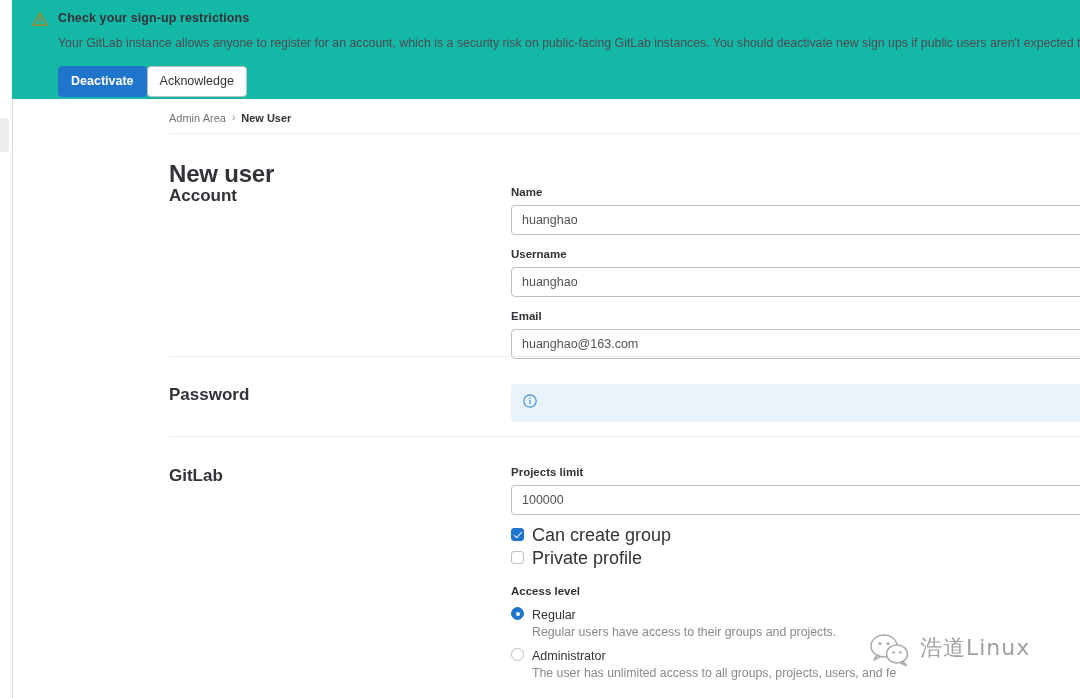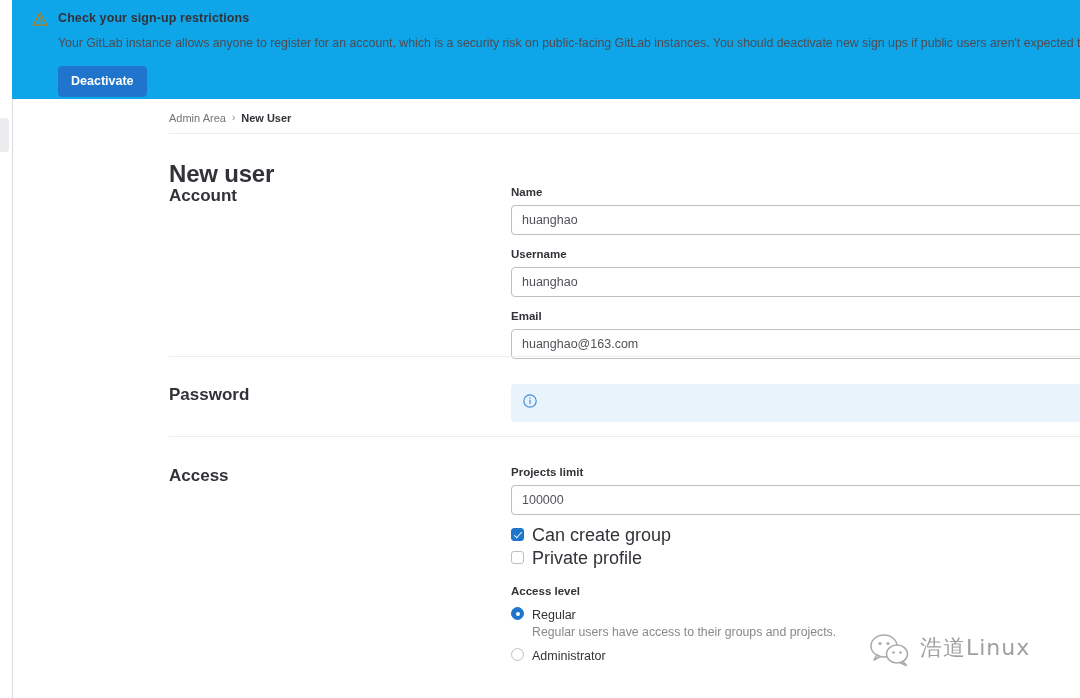--- a/index.html
+++ b/index.html
@@ -11,21 +11,21 @@
     background: #ffffff;
     font-family: "Liberation Sans", "DejaVu Sans", sans-serif;
     -webkit-font-smoothing: antialiased;
   }
 
   .page { position: relative; width: 1080px; height: 698px; overflow: hidden; background:#fff; }
 
   
   .alert-banner {
     position: absolute; left: 12px; top: 0; width: 1068px; height: 99px;
-    background: #0ea5e9;
+    background: #14b8a6;
     padding: 10px 0 0 16px;
   }
   .alert-row { display: flex; align-items: flex-start; }
   .alert-icon {
     width: 16px; height: 16px; flex: 0 0 16px; margin: 1px 10px 0 4px;
   }
   .alert-title {
     font-size: 12.5px; font-weight: bold; color: #333238; line-height: 16px;
     letter-spacing: 0.1px;
   }
@@ -188,20 +188,21 @@
           <path d="M8 1.8 L15 14.2 H1 Z" fill="none" stroke="#c17d10" stroke-width="1.3" stroke-linejoin="round"></path>
           <rect x="7.4" y="6" width="1.2" height="4.2" fill="#c17d10"></rect>
           <rect x="7.4" y="11" width="1.2" height="1.3" fill="#c17d10"></rect>
         </svg>
       </span>
       <span class="alert-title">Check your sign-up restrictions</span>
     </div>
     <div class="alert-body">Your GitLab instance allows anyone to register for an account, which is a security risk on public-facing GitLab instances. You should deactivate new sign ups if public users aren't expected to regi</div>
     <div class="alert-actions">
       <button class="btn btn-primary">Deactivate</button>
+      <button class="btn btn-default">Acknowledge</button>
     </div>
   </div>
 
   <div class="left-gutter"></div>
   <div class="sidebar-handle"></div>
   <div class="content-sep"></div>
 
   <div class="content">
 
     <div class="breadcrumb">
@@ -248,21 +249,21 @@
               <rect x="6.4" y="3.4" width="1.2" height="1.3" fill="#428fdc"></rect>
             </svg>
           </span>
         </div>
       </div>
     </div>
 
     <div class="sec-divider" style="top:337px;"></div>
 
     <div class="section" style="top:366px;">
-      <div class="section-title">Access</div>
+      <div class="section-title">GitLab</div>
       <div class="section-fields">
 
         <div class="field-group">
           <label class="field-label">Projects limit</label>
           <input class="text-input" type="text" value="100000" style="">
         </div>
 
         <div class="check-row">
           <span class="cb checked"></span>
           <span class="cb-label">Can create group</span>
@@ -281,20 +282,21 @@
             <span class="radio-text">
               <span class="radio-label">Regular</span>
               <div class="radio-help">Regular users have access to their groups and projects.</div>
             </span>
           </div>
 
           <div class="radio-row">
             <span class="rb"></span>
             <span class="radio-text">
               <span class="radio-label">Administrator</span>
+              <div class="radio-help">The user has unlimited access to all groups, projects, users, and fe</div>
             </span>
           </div>
         </div>
 
       </div>
     </div>
 
   </div>
 
   <div class="watermark">

